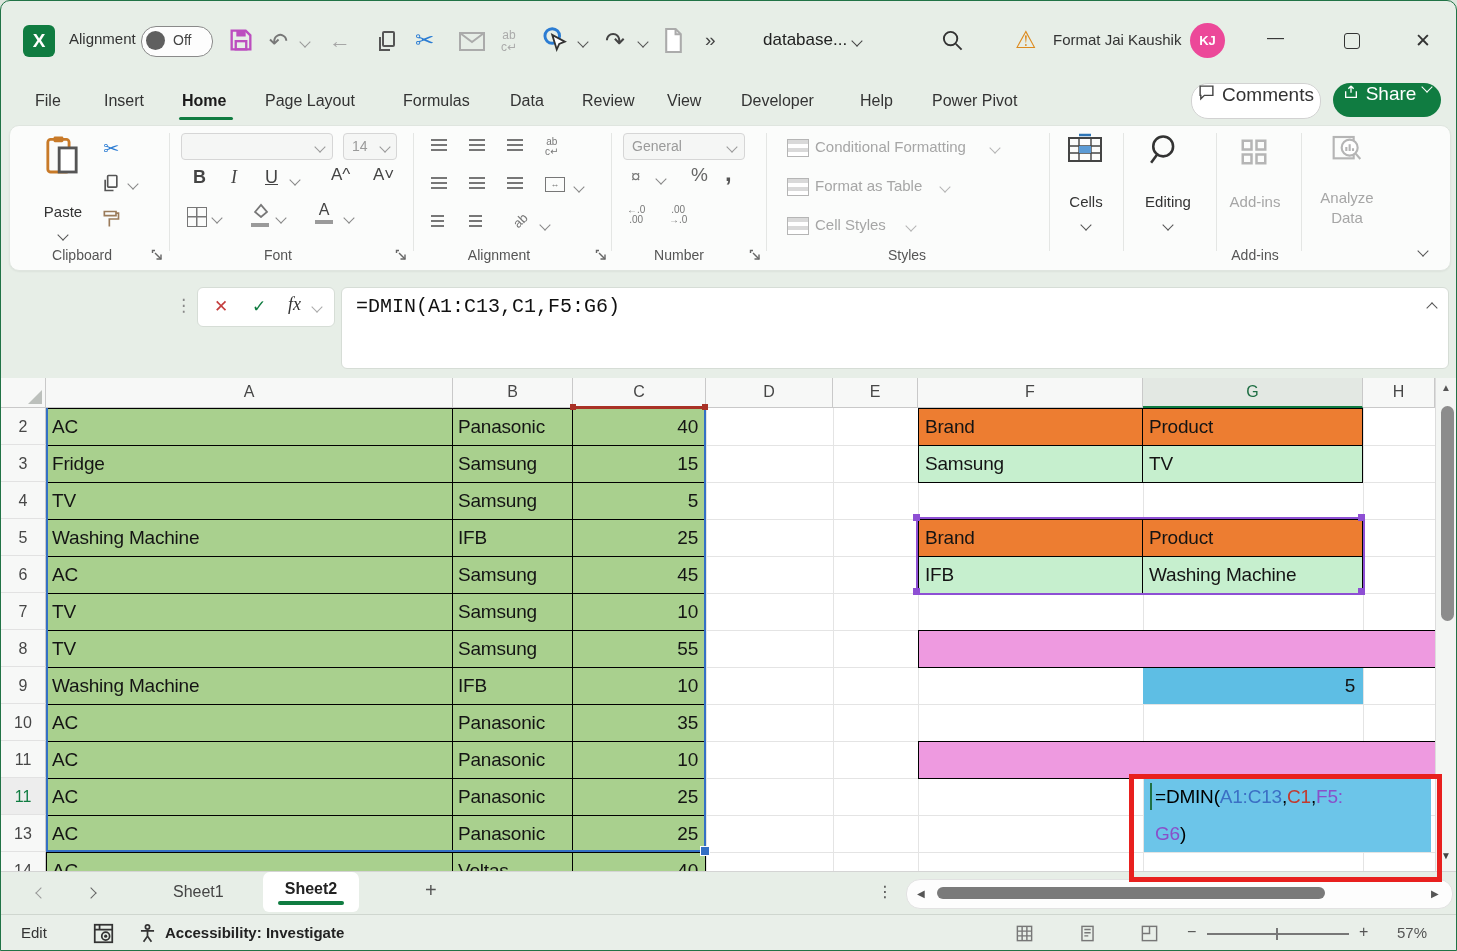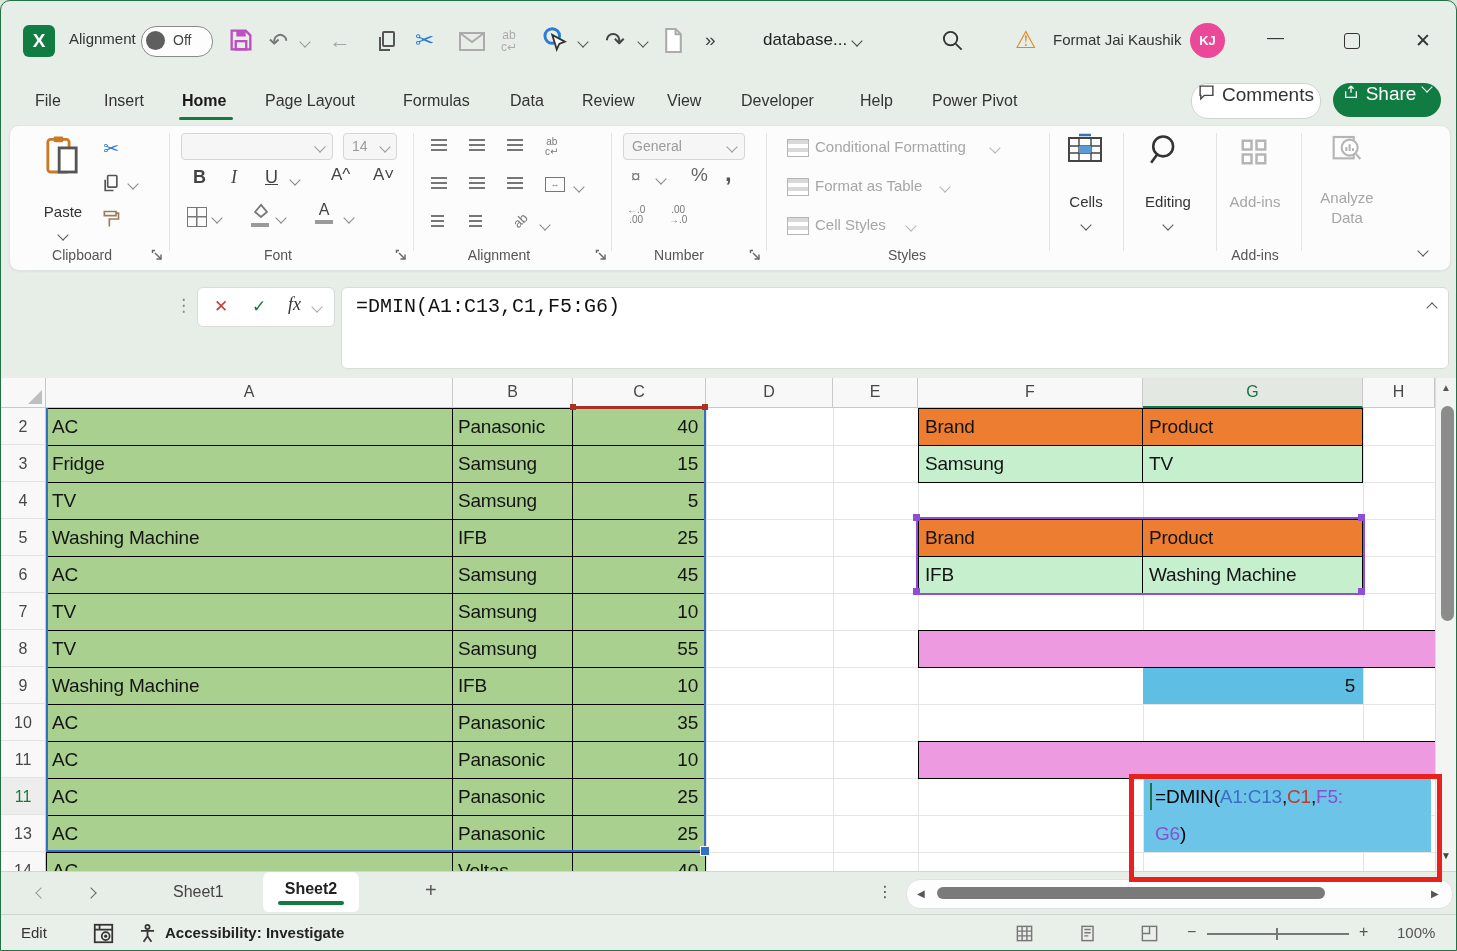--- a/index.html
+++ b/index.html
@@ -456,15 +456,15 @@
           <path d="M8 7h8M8 11h8M8 15h5"></path>
         </svg></span>
     <span class="abs" style="left:1139px;top:9px"><svg width="19" height="19" viewBox="0 0 24 24" fill="none" stroke="#777" stroke-width="1.8">
           <rect x="3" y="3" width="18" height="18"></rect>
           <path d="M3 12h10M12 3v10"></path>
         </svg></span>
     <span class="abs" style="left:1186px;top:8px;font-size:16px;color:#555">−</span>
     <span class="abs" style="left:1206px;top:18px;width:142px;height:2px;background:#777"></span>
     <span class="abs" style="left:1275px;top:13px;width:2px;height:12px;background:#777"></span>
     <span class="abs" style="left:1358px;top:8px;font-size:16px;color:#555">+</span>
-    <span class="abs" style="left:1396px;top:9px;font-size:15px;color:#555">100%</span>
+    <span class="abs" style="left:1396px;top:9px;font-size:15px;color:#555">57%</span>
   </div>
 </div>
 
 </body></html>

